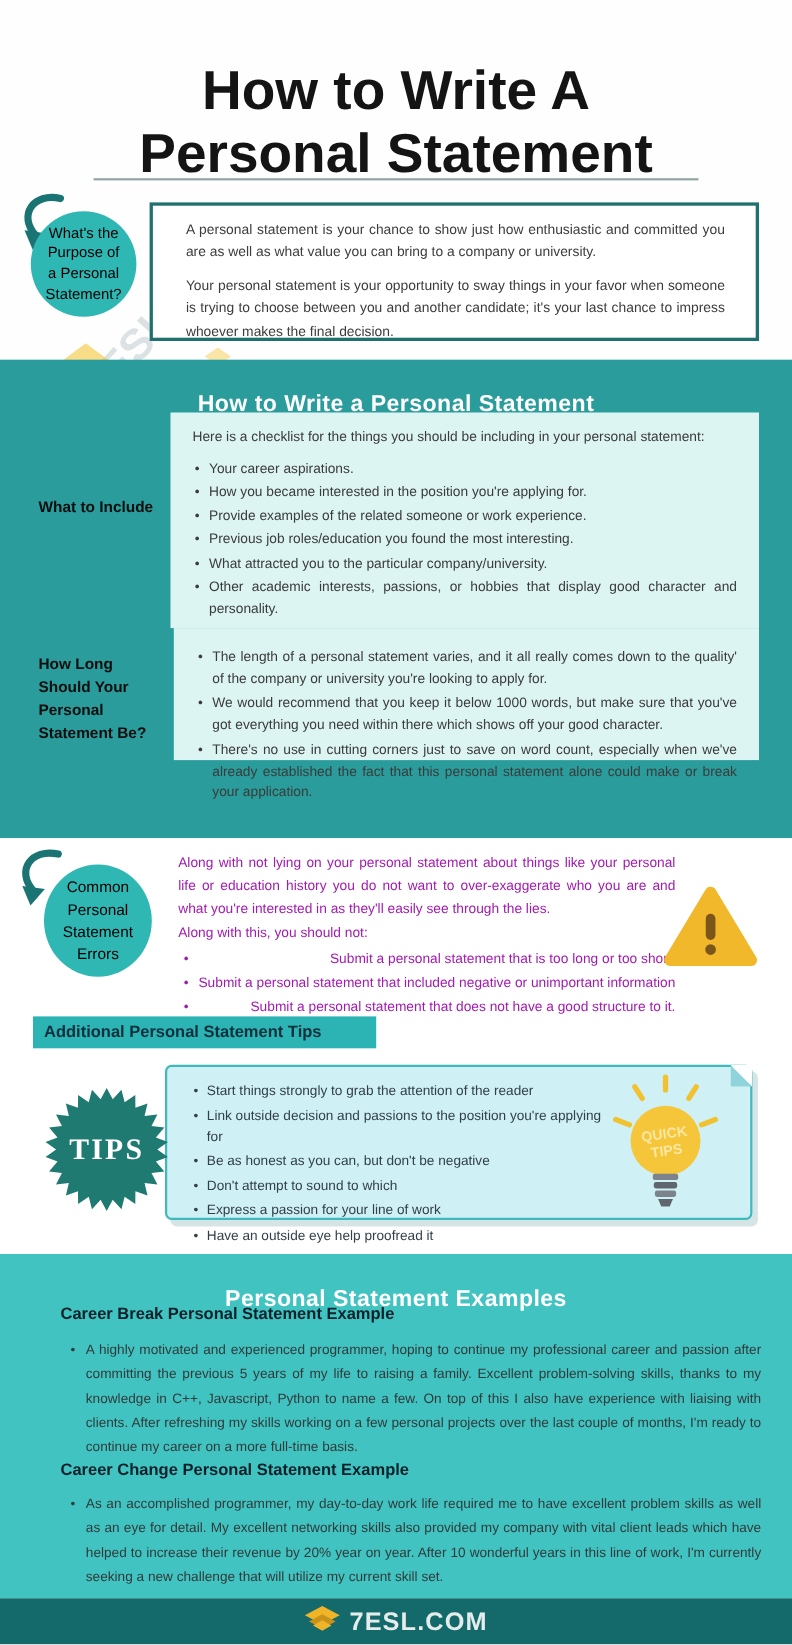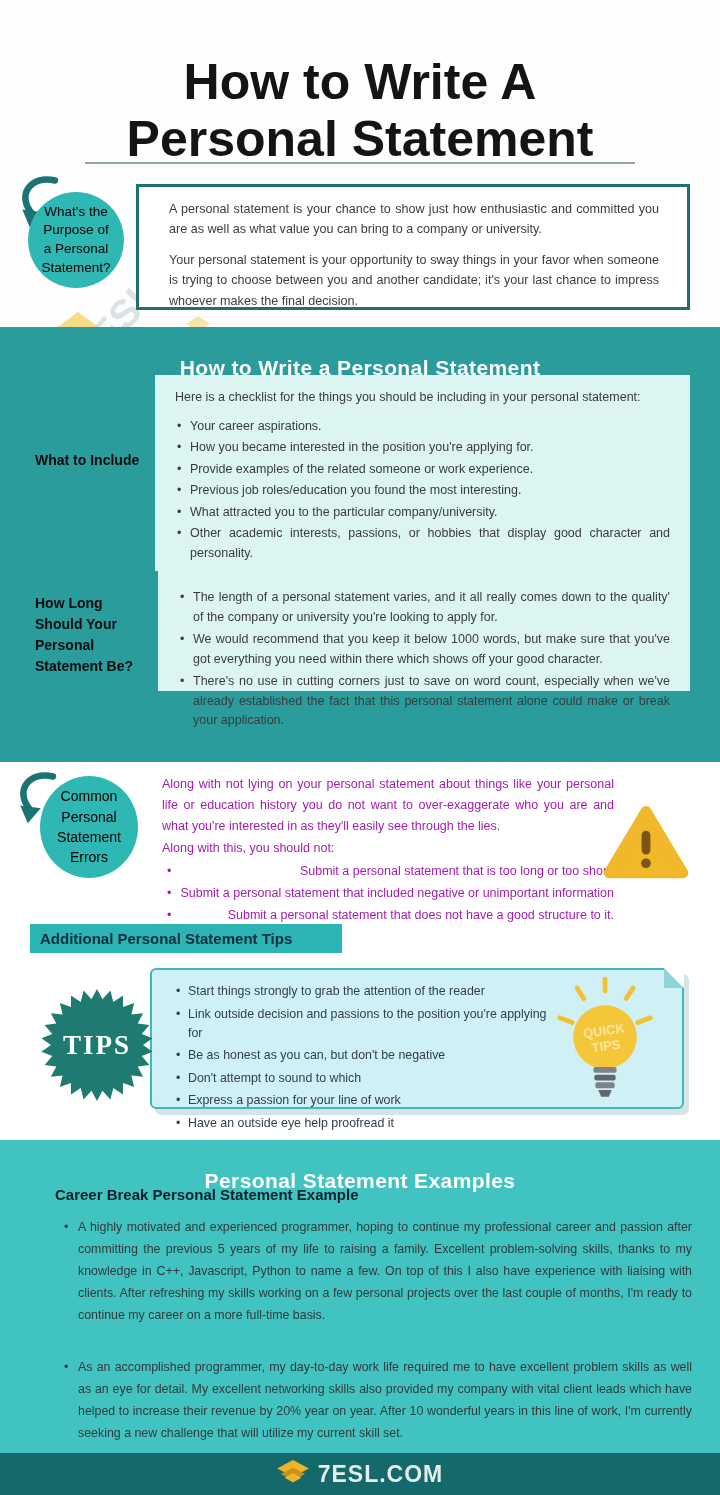--- a/index.html
+++ b/index.html
@@ -17,21 +17,21 @@
 
   
   .title{position:absolute;top:20px;left:0;width:100%;text-align:center;
          font-size:50px;font-weight:bold;color:#141414;line-height:1.15;white-space:pre-line;}
   .divider{position:absolute;top:162px;left:85px;width:550px;height:2px;background:#93a5a5;}
 
   
   .bubble{position:absolute;border-radius:50%;background:#2fb7b4;display:flex;align-items:center;
           justify-content:center;text-align:center;font-weight:normal;color:#000000;white-space:pre-line;}
   .purpose-bubble{left:28px;top:192px;width:96px;height:96px;font-size:13.5px;line-height:1.38;}
-  .err-bubble{left:40px;top:14px;width:98px;height:102px;font-size:14px;line-height:1.45;}
+  .err-bubble{left:40px;top:24px;width:98px;height:102px;font-size:14px;line-height:1.45;}
   .arrow-icon{position:absolute;width:56px;height:58px;}
   .arrow-purpose{left:12px;top:172px;}
   .arrow-errors{left:10px;top:6px;}
 
   .purpose-box{position:absolute;left:136px;top:184px;width:554px;height:126px;box-sizing:border-box;
                background:#ffffff;border:3px solid #20706f;padding:12px 28px 0 30px;}
   .purpose-box p{margin:0 0 10px 0;font-size:12.6px;line-height:1.62;color:#3c3c3c;text-align:justify;}
 
   
   .sec-h{position:absolute;top:12px;left:0;width:100%;text-align:center;color:#ffffff;
@@ -229,20 +229,21 @@
     </svg>
   </div>
 
   <div class="sec sec-ex">
 
     <h2 class="sec-h">Personal Statement Examples</h2>
 
     <h3 class="ex-sub ex-sub1">Career Break Personal Statement Example</h3>
     <div class="ex-para ex-para1">A highly motivated and experienced programmer, hoping to continue my professional career and passion after committing the previous 5 years of my life to raising a family. Excellent problem-solving skills, thanks to my knowledge in C++, Javascript, Python to name a few. On top of this I also have experience with liaising with clients. After refreshing my skills working on a few personal projects over the last couple of months, I'm ready to continue my career on a more full-time basis.</div>
 
+    <h3 class="ex-sub ex-sub2">Career Change Personal Statement Example</h3>
     <div class="ex-para ex-para2">As an accomplished programmer, my day-to-day work life required me to have excellent problem skills as well as an eye for detail. My excellent networking skills also provided my company with vital client leads which have helped to increase their revenue by 20% year on year. After 10 wonderful years in this line of work, I'm currently seeking a new challenge that will utilize my current skill set.</div>
   </div>
 
   <div class="sec sec-footer">
     <div class="footer-brand">
       <svg width="32" height="28" viewBox="0 0 34 30">
         <polygon points="17,0 34,9 17,18 0,9" fill="#f0b428"></polygon>
         <polygon points="17,8 30,15 17,22 4,15" fill="#c8921d"></polygon>
         <polygon points="17,14 26,19 17,24 8,19" fill="#f0b428"></polygon>
       </svg>

